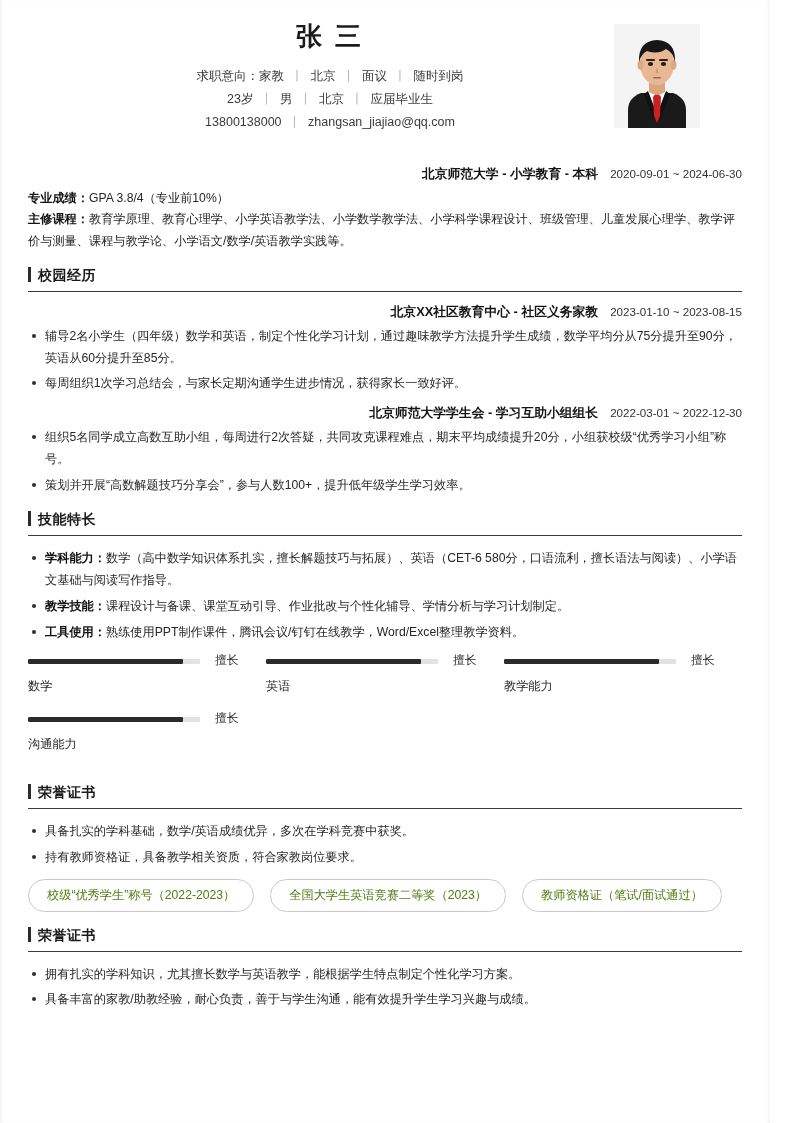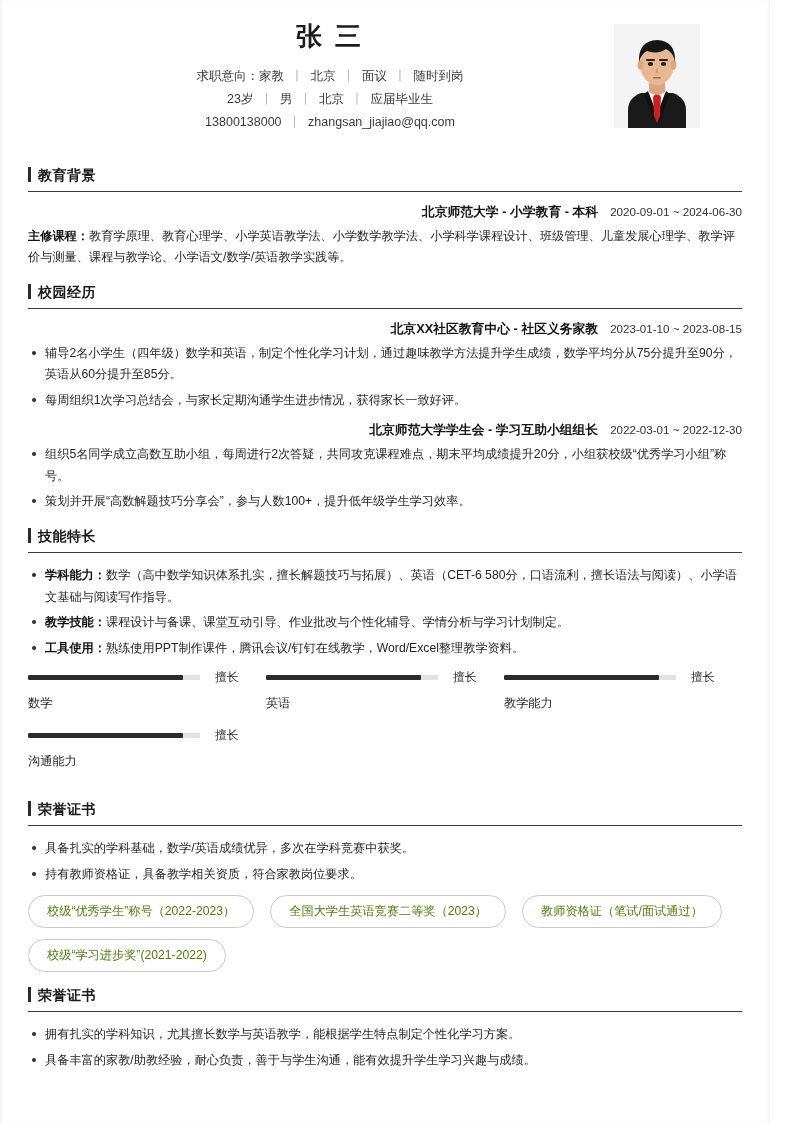--- a/index.html
+++ b/index.html
@@ -249,28 +249,28 @@
         <ellipse cx="36.5" cy="40" rx="2.6" ry="1.9" fill="#241a12"></ellipse>
         <ellipse cx="49.5" cy="40" rx="2.6" ry="1.9" fill="#241a12"></ellipse>
 
         <path d="M43 43 L41.5 49 L44.5 49 Z" fill="#d49a74"></path>
         <rect x="39" y="53" width="8" height="1.6" rx="0.8" fill="#a9614f"></rect>
       </svg>
     </div>
   </div>
 
   <div class="section">
-    <div class="section-head">
-      <span class="section-title">教育背景</span>
-    </div>
 
     <div class="entry">
       <div class="entry-head">
         <span class="entry-title">北京师范大学 - 小学教育 - 本科</span>
         <span class="entry-date">2020-09-01 ~ 2024-06-30</span>
+      </div>
+      <div class="kv-line">
+        <b>专业成绩：</b><span>GPA 3.8/4（专业前10%）</span>
       </div>
       <div class="kv-line">
         <b>主修课程：</b><span>教育学原理、教育心理学、小学英语教学法、小学数学教学法、小学科学课程设计、班级管理、儿童发展心理学、教学评价与测量、课程与教学论、小学语文/数学/英语教学实践等。</span>
       </div>
     </div>
   </div>
 
   <div class="section">
     <div class="section-head">
       <span class="section-title">校园经历</span>
@@ -360,21 +360,20 @@
 
     <ul class="bullets">
       <li>具备扎实的学科基础，数学/英语成绩优异，多次在学科竞赛中获奖。</li>
       <li>持有教师资格证，具备教学相关资质，符合家教岗位要求。</li>
     </ul>
 
     <div class="tags">
       <span class="tag">校级“优秀学生”称号（2022-2023）</span>
       <span class="tag">全国大学生英语竞赛二等奖（2023）</span>
       <span class="tag">教师资格证（笔试/面试通过）</span>
-      <span class="tag">校级“学习进步奖”(2021-2022)</span>
     </div>
   </div>
 
   <div class="section">
     <div class="section-head">
       <span class="section-title">荣誉证书</span>
     </div>
     <ul class="bullets">
       <li>拥有扎实的学科知识，尤其擅长数学与英语教学，能根据学生特点制定个性化学习方案。</li>
       <li>具备丰富的家教/助教经验，耐心负责，善于与学生沟通，能有效提升学生学习兴趣与成绩。</li>

